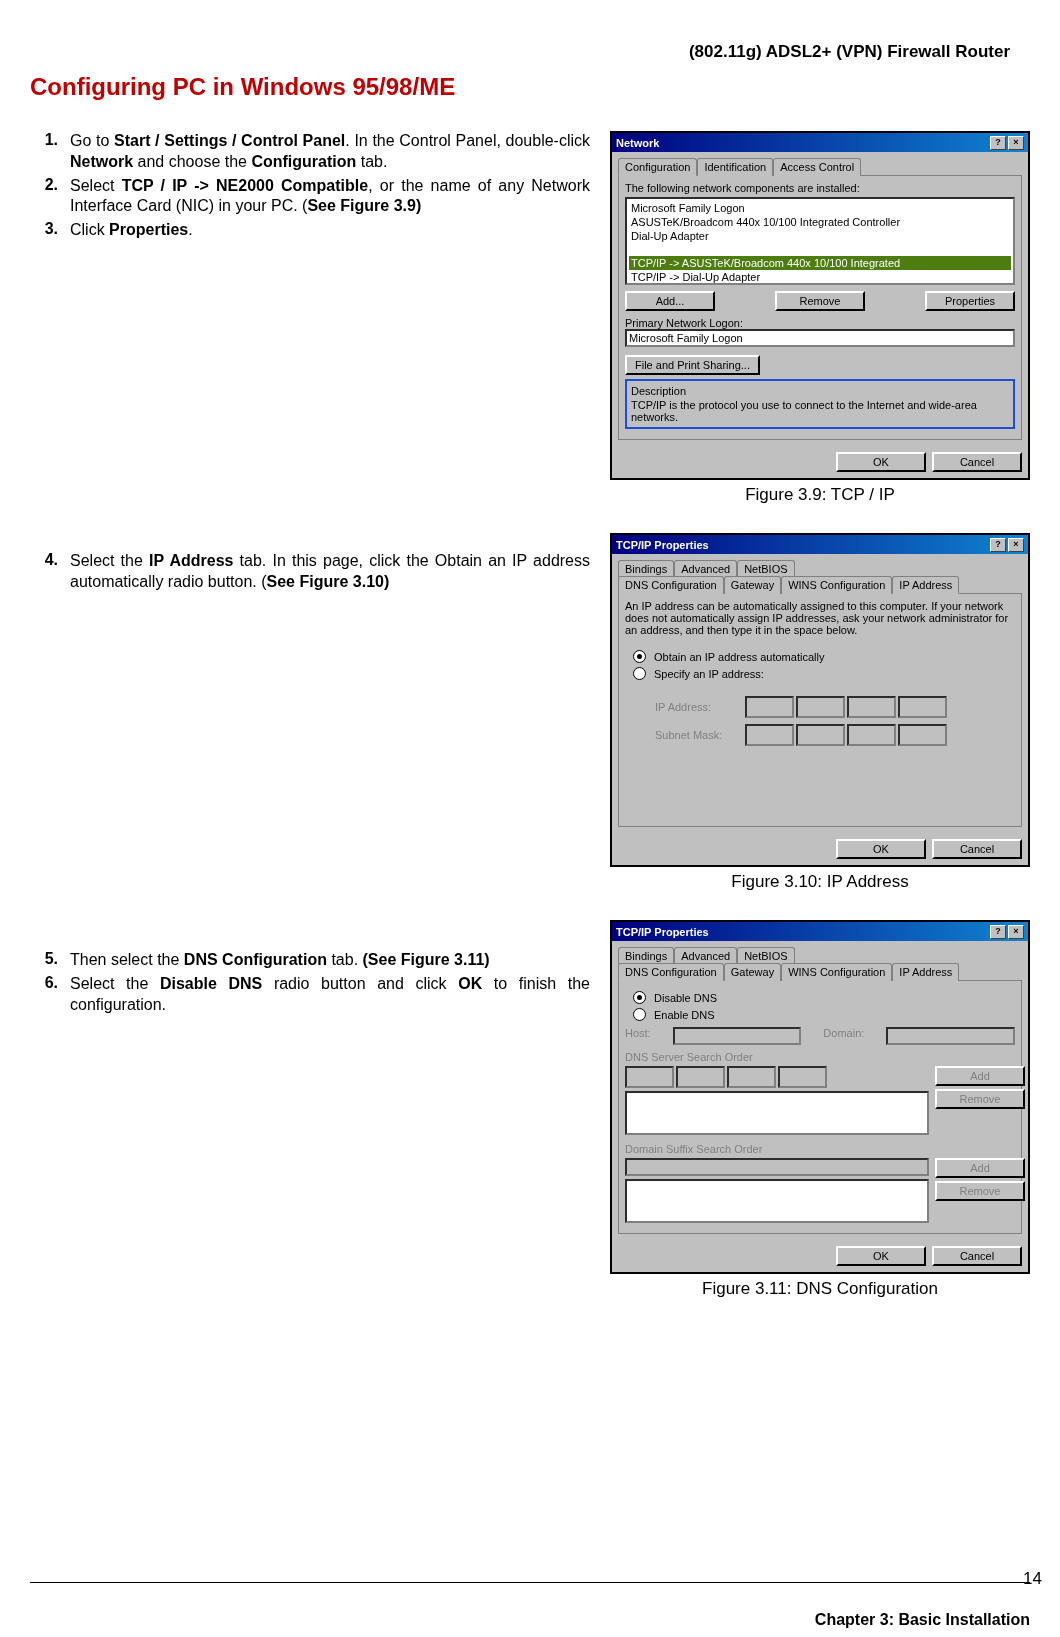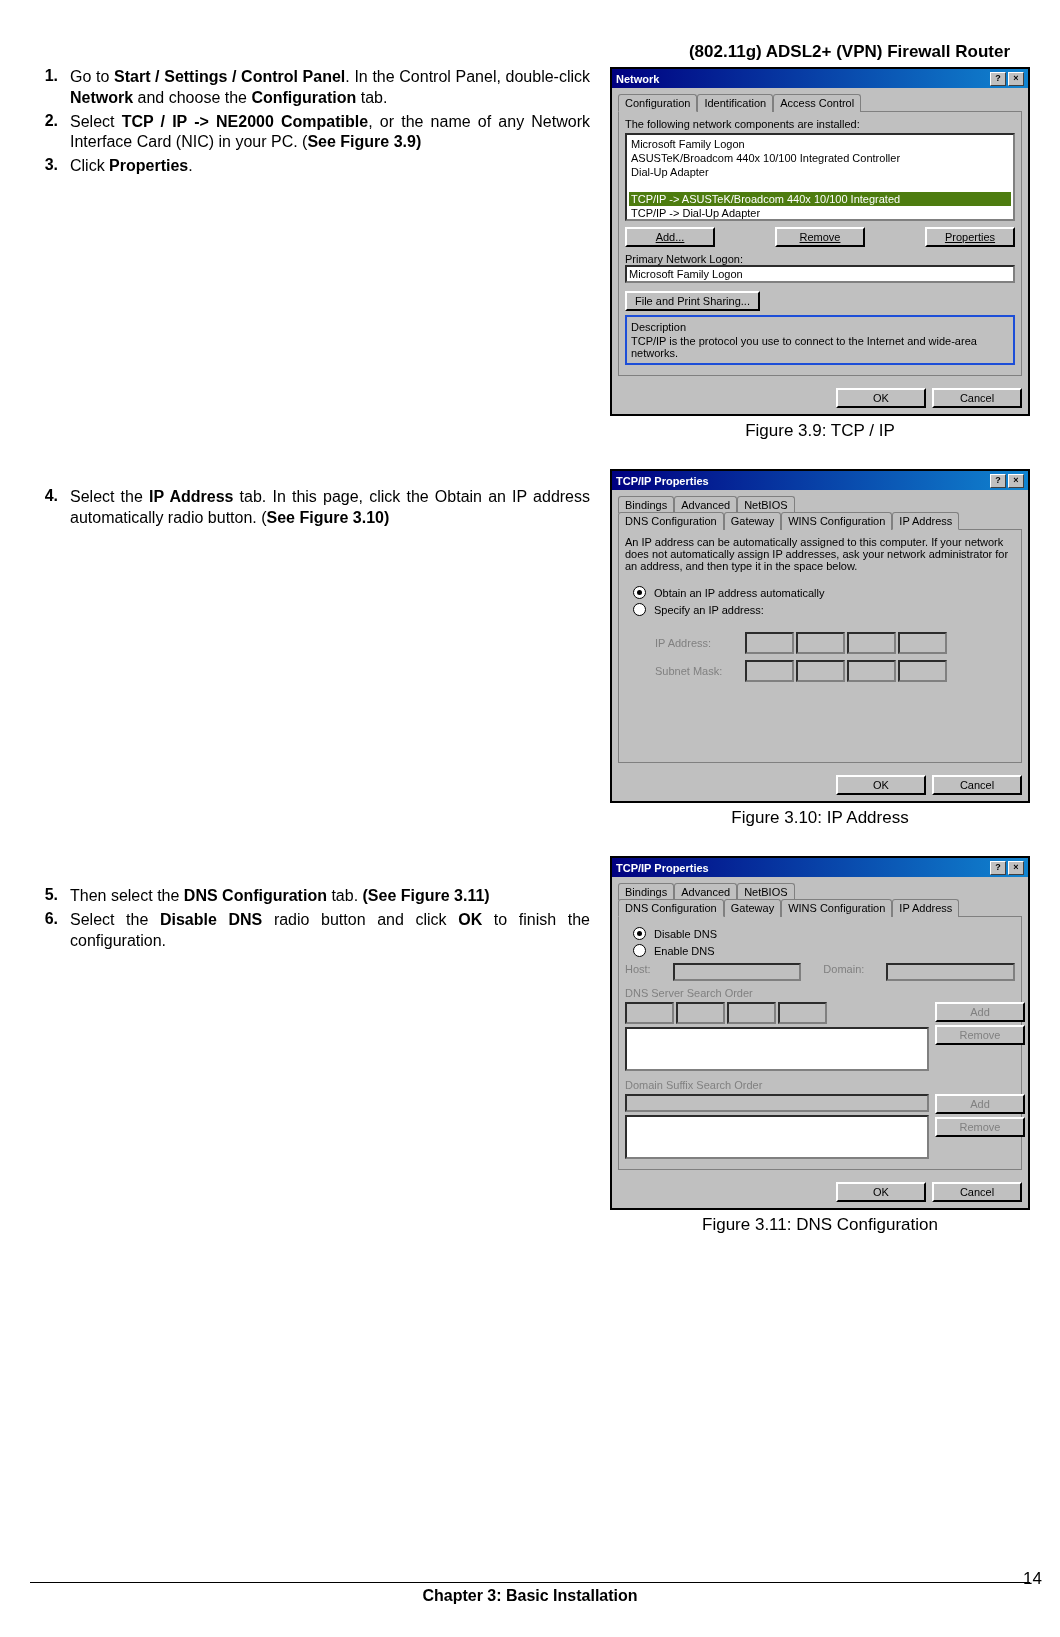--- a/index.html
+++ b/index.html
@@ -112,21 +112,21 @@
   }
   .list{
     background:#fff;
     border:2px inset #808080;
     height:80px;
     overflow:hidden;
     padding:2px;
   }
   .list div{padding:1px 2px;white-space:nowrap;}
   .list div.sel{background:#4d7c0f;color:#fff;margin-top:13px;}
-  .btnrow{display:flex;justify-content:space-between;margin:6px 0;gap:4px;text-decoration:underline;}
+  .btnrow{display:flex;justify-content:space-between;margin:6px 0;gap:4px;}
   .btn{
     border:2px outset #fff;
     border-right-color:#404040;border-bottom-color:#404040;
     background:#c0c0c0;
     padding:2px 8px;
     font-size:11px;
     min-width:70px;
     text-align:center;
   }
   .btn.dis{color:#808080;}
@@ -147,36 +147,37 @@
   .ipboxes .seg{width:45px;height:18px;border:2px inset #808080;background:#fff;}
   .ipboxes.dis .seg{background:#c0c0c0;}
   .lbl-dis{color:#808080;}
   hr.footer-rule{
     position:absolute;
     left:30px;right:30px;bottom:46px;
     border:none;border-top:1px solid #000;
   }
   .footer{
     position:absolute;
-    left:30px;right:30px;bottom:32px;
-    display:flex;justify-content:center;
+    left:30px;right:30px;bottom:8px;
+    display:flex;justify-content:flex-end;
     font-size:16px;
   }
   .footer .ch{font-weight:bold;}
   .pnum{
     position:absolute;right:18px;bottom:48px;font-size:17px;
   }
 </style>
 </head>
 <body>
 
 <div class="page">
 
   <div class="doc-header">(802.11g) ADSL2+ (VPN) Firewall Router</div>
 
+  <div class="section-title">Configuring PC in Windows 95/98/ME</div>
 
   <div class="block">
     <div class="instructions">
       <div class="step">
         <div class="step-num">1.</div>
         <div class="step-text">
           <span>Go to </span><b>Start / Settings / Control Panel</b><span>. In the Control Panel, double-click </span><b>Network</b><span> and choose the </span><b>Configuration</b><span> tab.</span>
         </div>
       </div>
       <div class="step">

